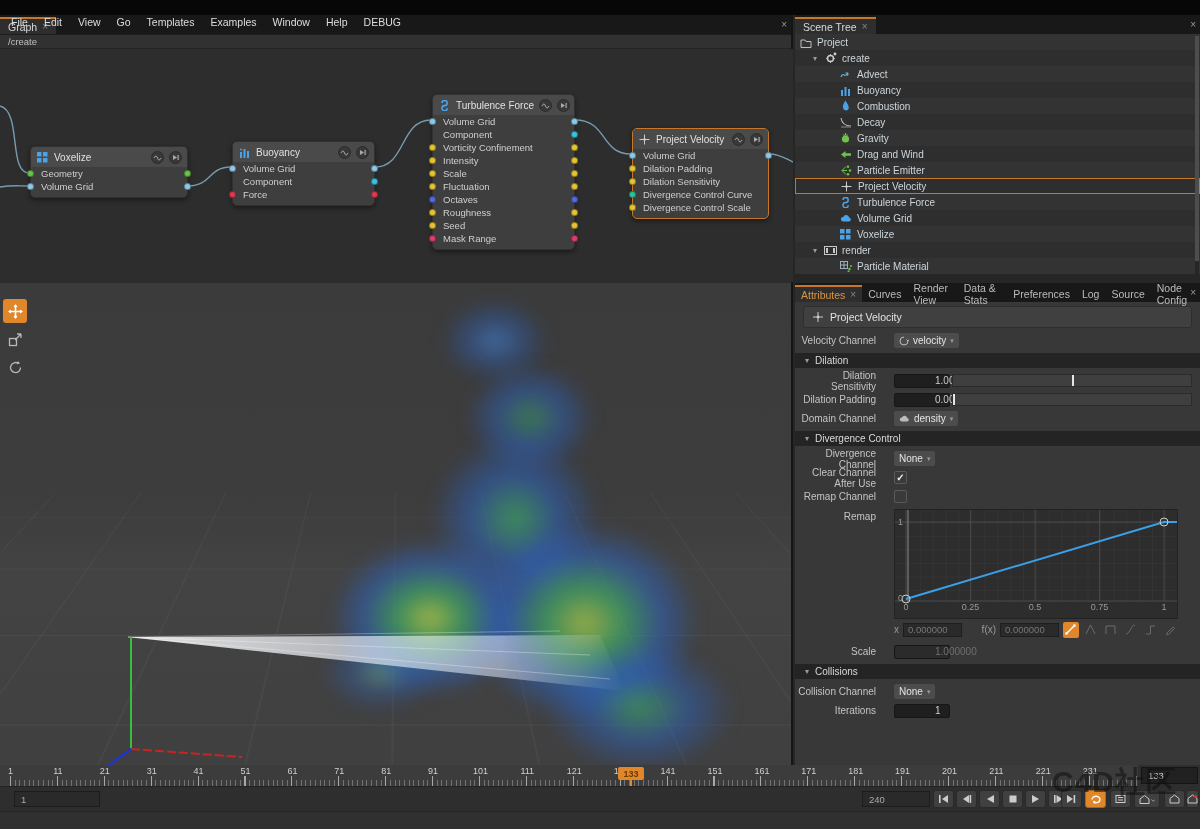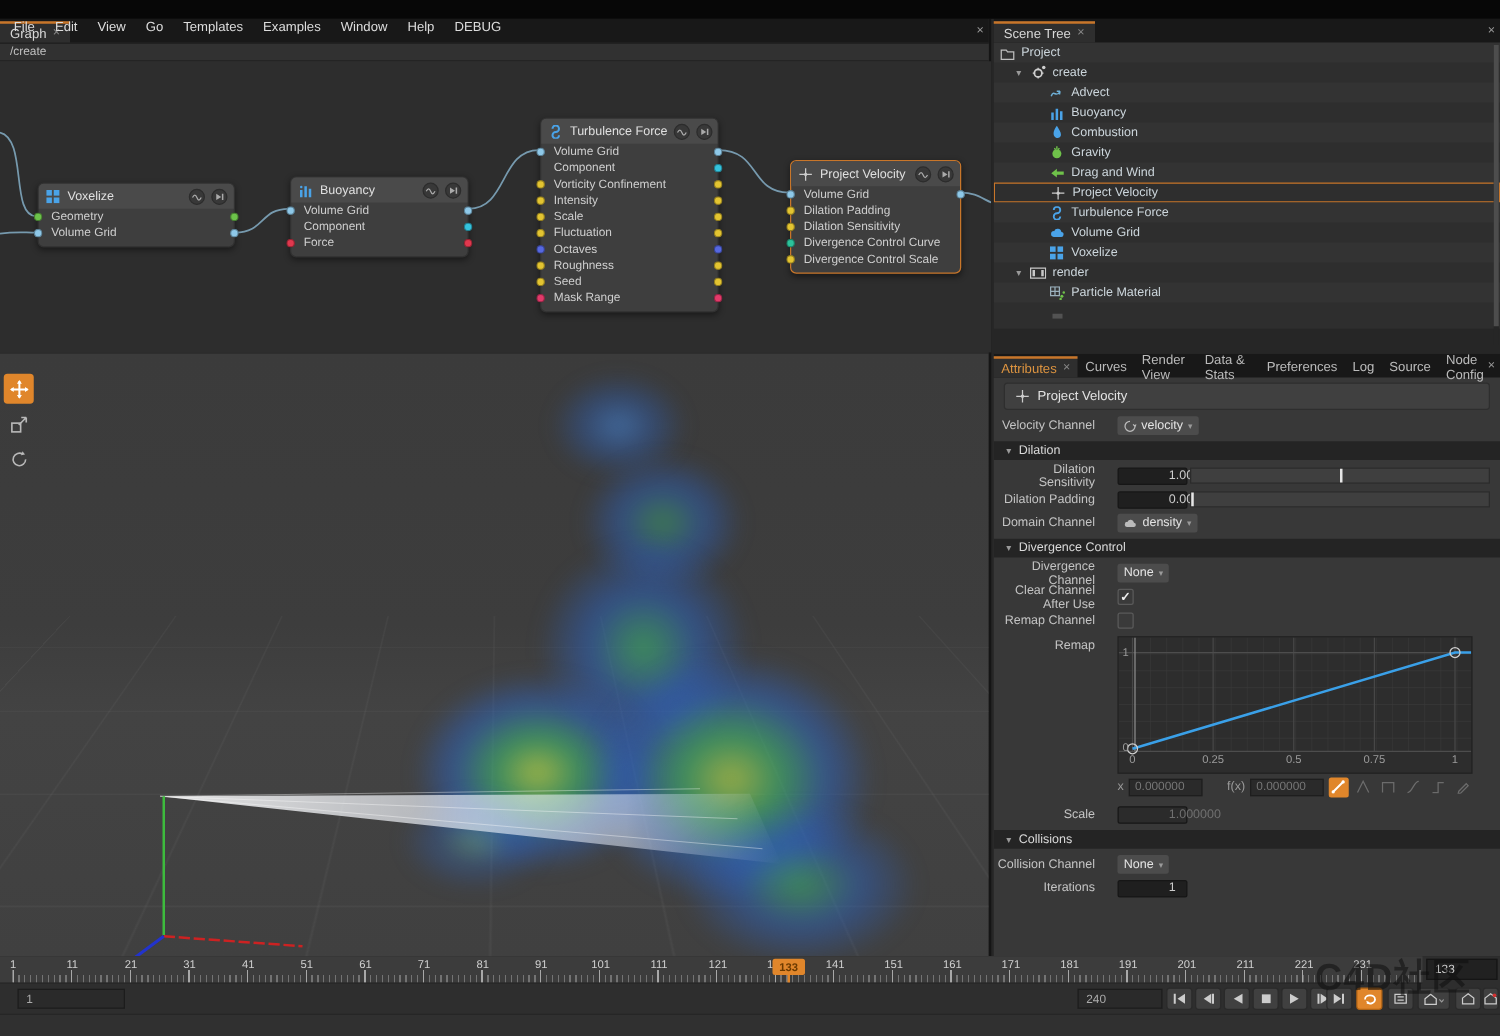--- a/index.html
+++ b/index.html
@@ -461,34 +461,54 @@
       <div class="trow" style="padding-left:44px">
         <span class="ticon">
             <svg width="11" height="12">
               <path d="M5.5 0.5 C3 4 2.2 6.5 3.5 9 C4.7 11.3 8.5 10.8 8.8 8 C9 5.5 6.8 3 5.5 0.5 Z" fill="#4aa3e8"></path>
             </svg>
           </span>
         <span>Combustion</span>
       </div>
       <div class="trow" style="padding-left:44px">
         <span class="ticon">
+            <svg width="12" height="11">
+              <path d="M1 1 C2 7 5 9 11 9" stroke="#b0b0b0" fill="none" stroke-width="1.2"></path>
+              <path d="M1 10 h10" stroke="#8a8a8a"></path>
+            </svg>
+          </span>
+        <span>Decay</span>
+      </div>
+      <div class="trow" style="padding-left:44px">
+        <span class="ticon">
             <svg width="11" height="12">
               <circle cx="5.5" cy="7" r="3.6" fill="#6fc24a"></circle>
               <path d="M5.5 3.2 V1 M3.5 2.5 l1 1.3 M7.5 2.5 l-1 1.3" stroke="#6fc24a" stroke-width="1.1"></path>
             </svg>
           </span>
         <span>Gravity</span>
       </div>
       <div class="trow" style="padding-left:44px">
         <span class="ticon">
             <svg width="12" height="11">
               <path d="M1 5.5 l4.5-3.5 v2.2 h5.5 v2.6 H5.5 v2.2 Z" fill="#6fc24a"></path>
             </svg>
           </span>
         <span>Drag and Wind</span>
+      </div>
+      <div class="trow" style="padding-left:44px">
+        <span class="ticon">
+            <svg width="12" height="11">
+              <path d="M2 5.5 l4-4 M2 5.5 l4 4 M2 5.5 l5 0" stroke="#6fc24a" stroke-width="1"></path>
+              <circle cx="8" cy="1.8" r="1.2" fill="#6fc24a"></circle>
+              <circle cx="10" cy="5.5" r="1.2" fill="#6fc24a"></circle>
+              <circle cx="8" cy="9.2" r="1.2" fill="#6fc24a"></circle>
+            </svg>
+          </span>
+        <span>Particle Emitter</span>
       </div>
       <div class="trow selected" style="padding-left:44px">
         <span class="ticon">
             <svg width="11" height="11">
               <path d="M5.5 0.5 V10.5 M0.5 5.5 H10.5" stroke="#ccc"></path>
               <circle cx="5.5" cy="5.5" r="1.3" fill="#ccc"></circle>
             </svg>
           </span>
         <span>Project Velocity</span>
       </div>

